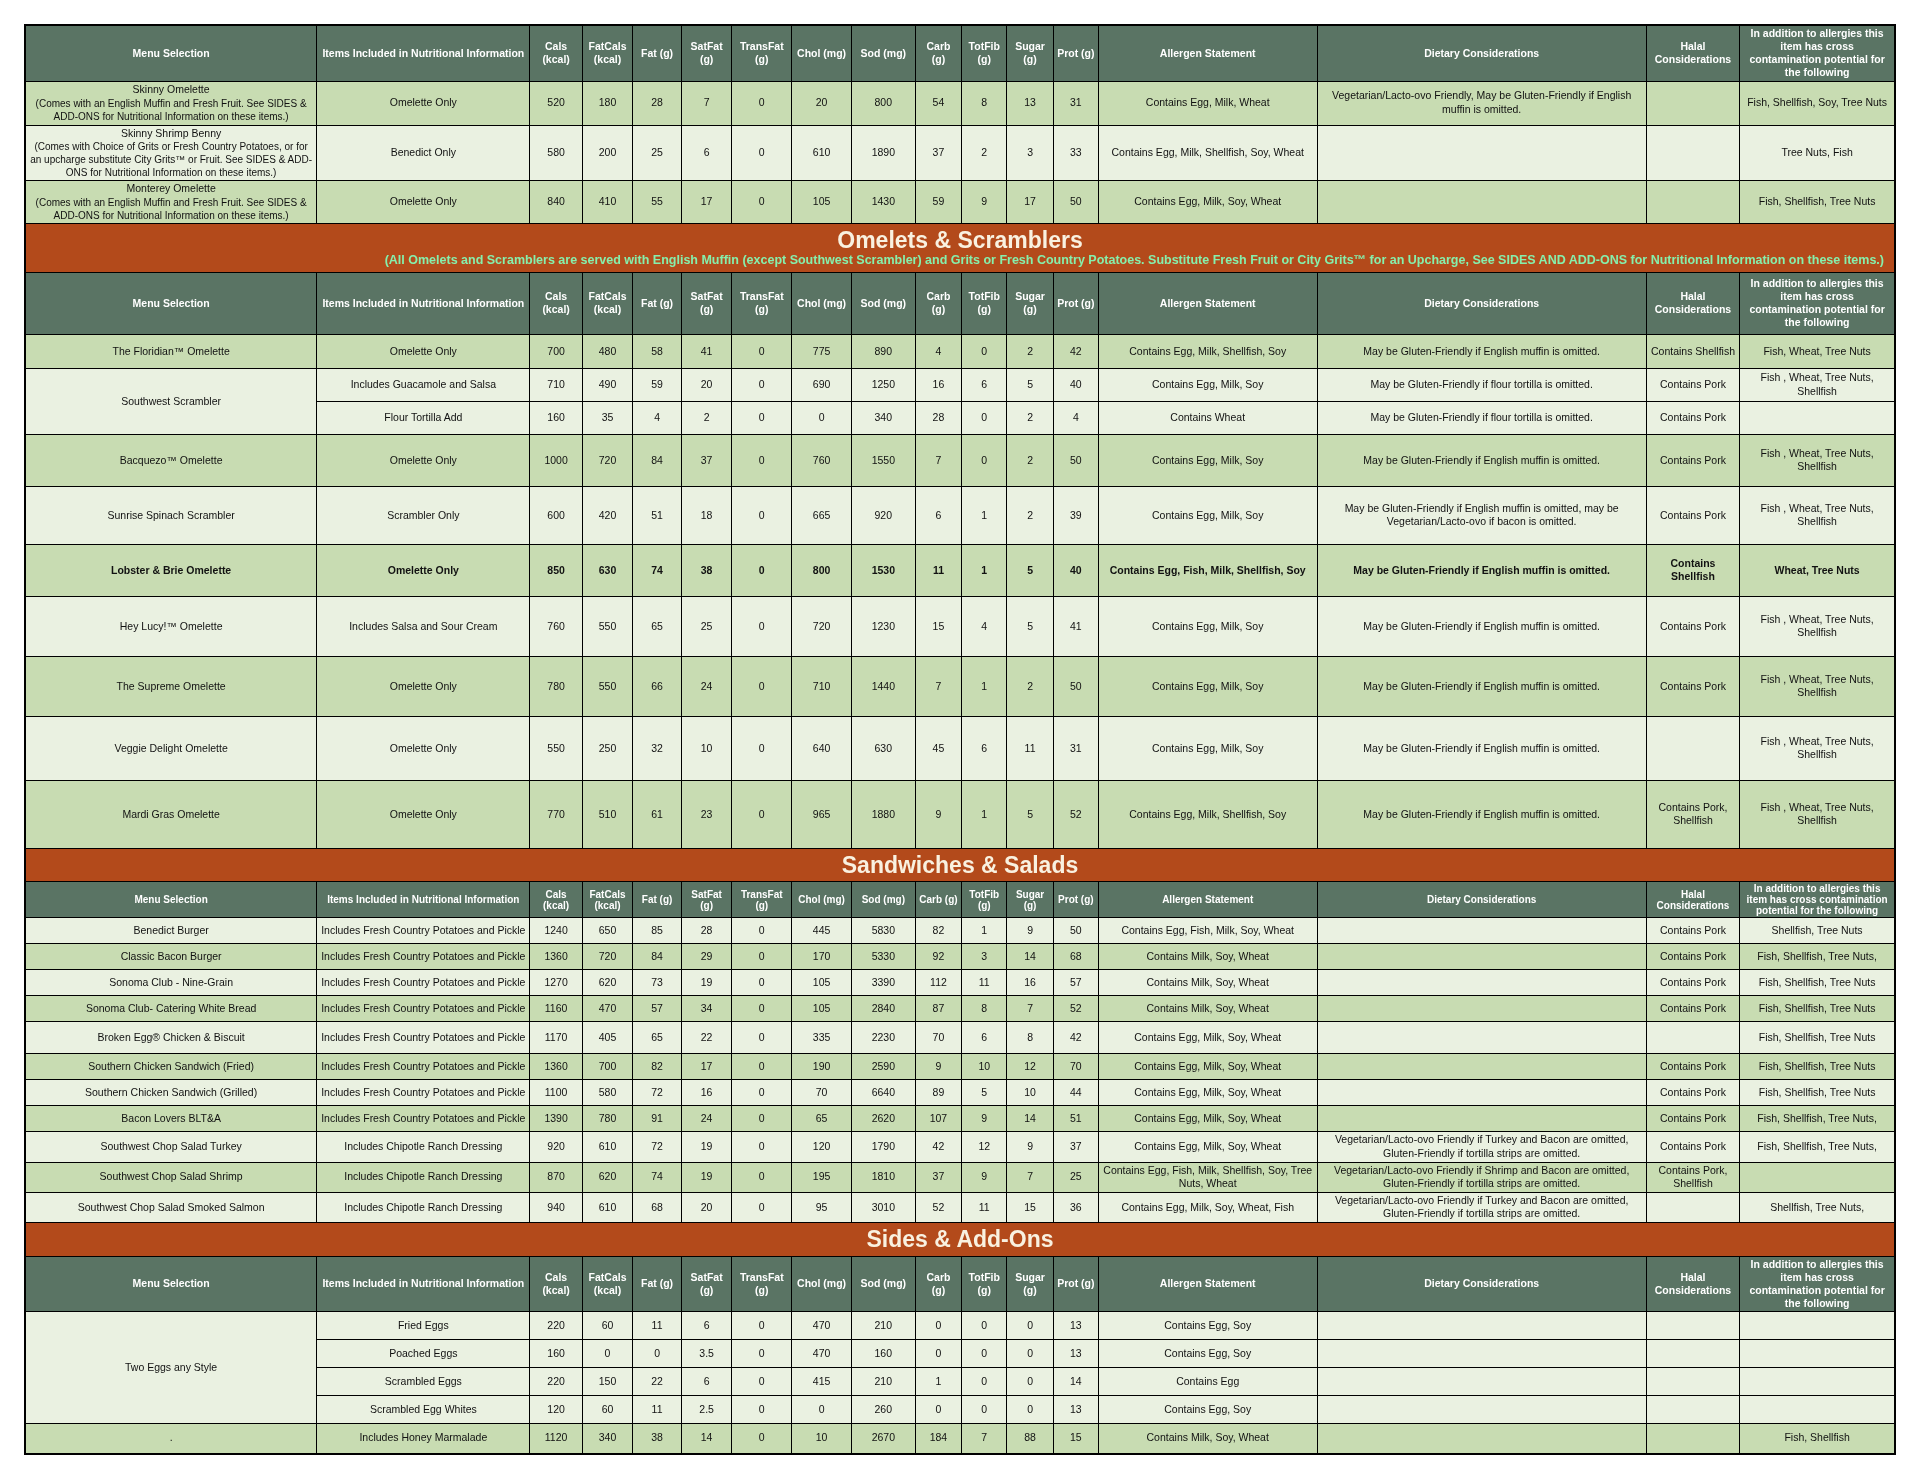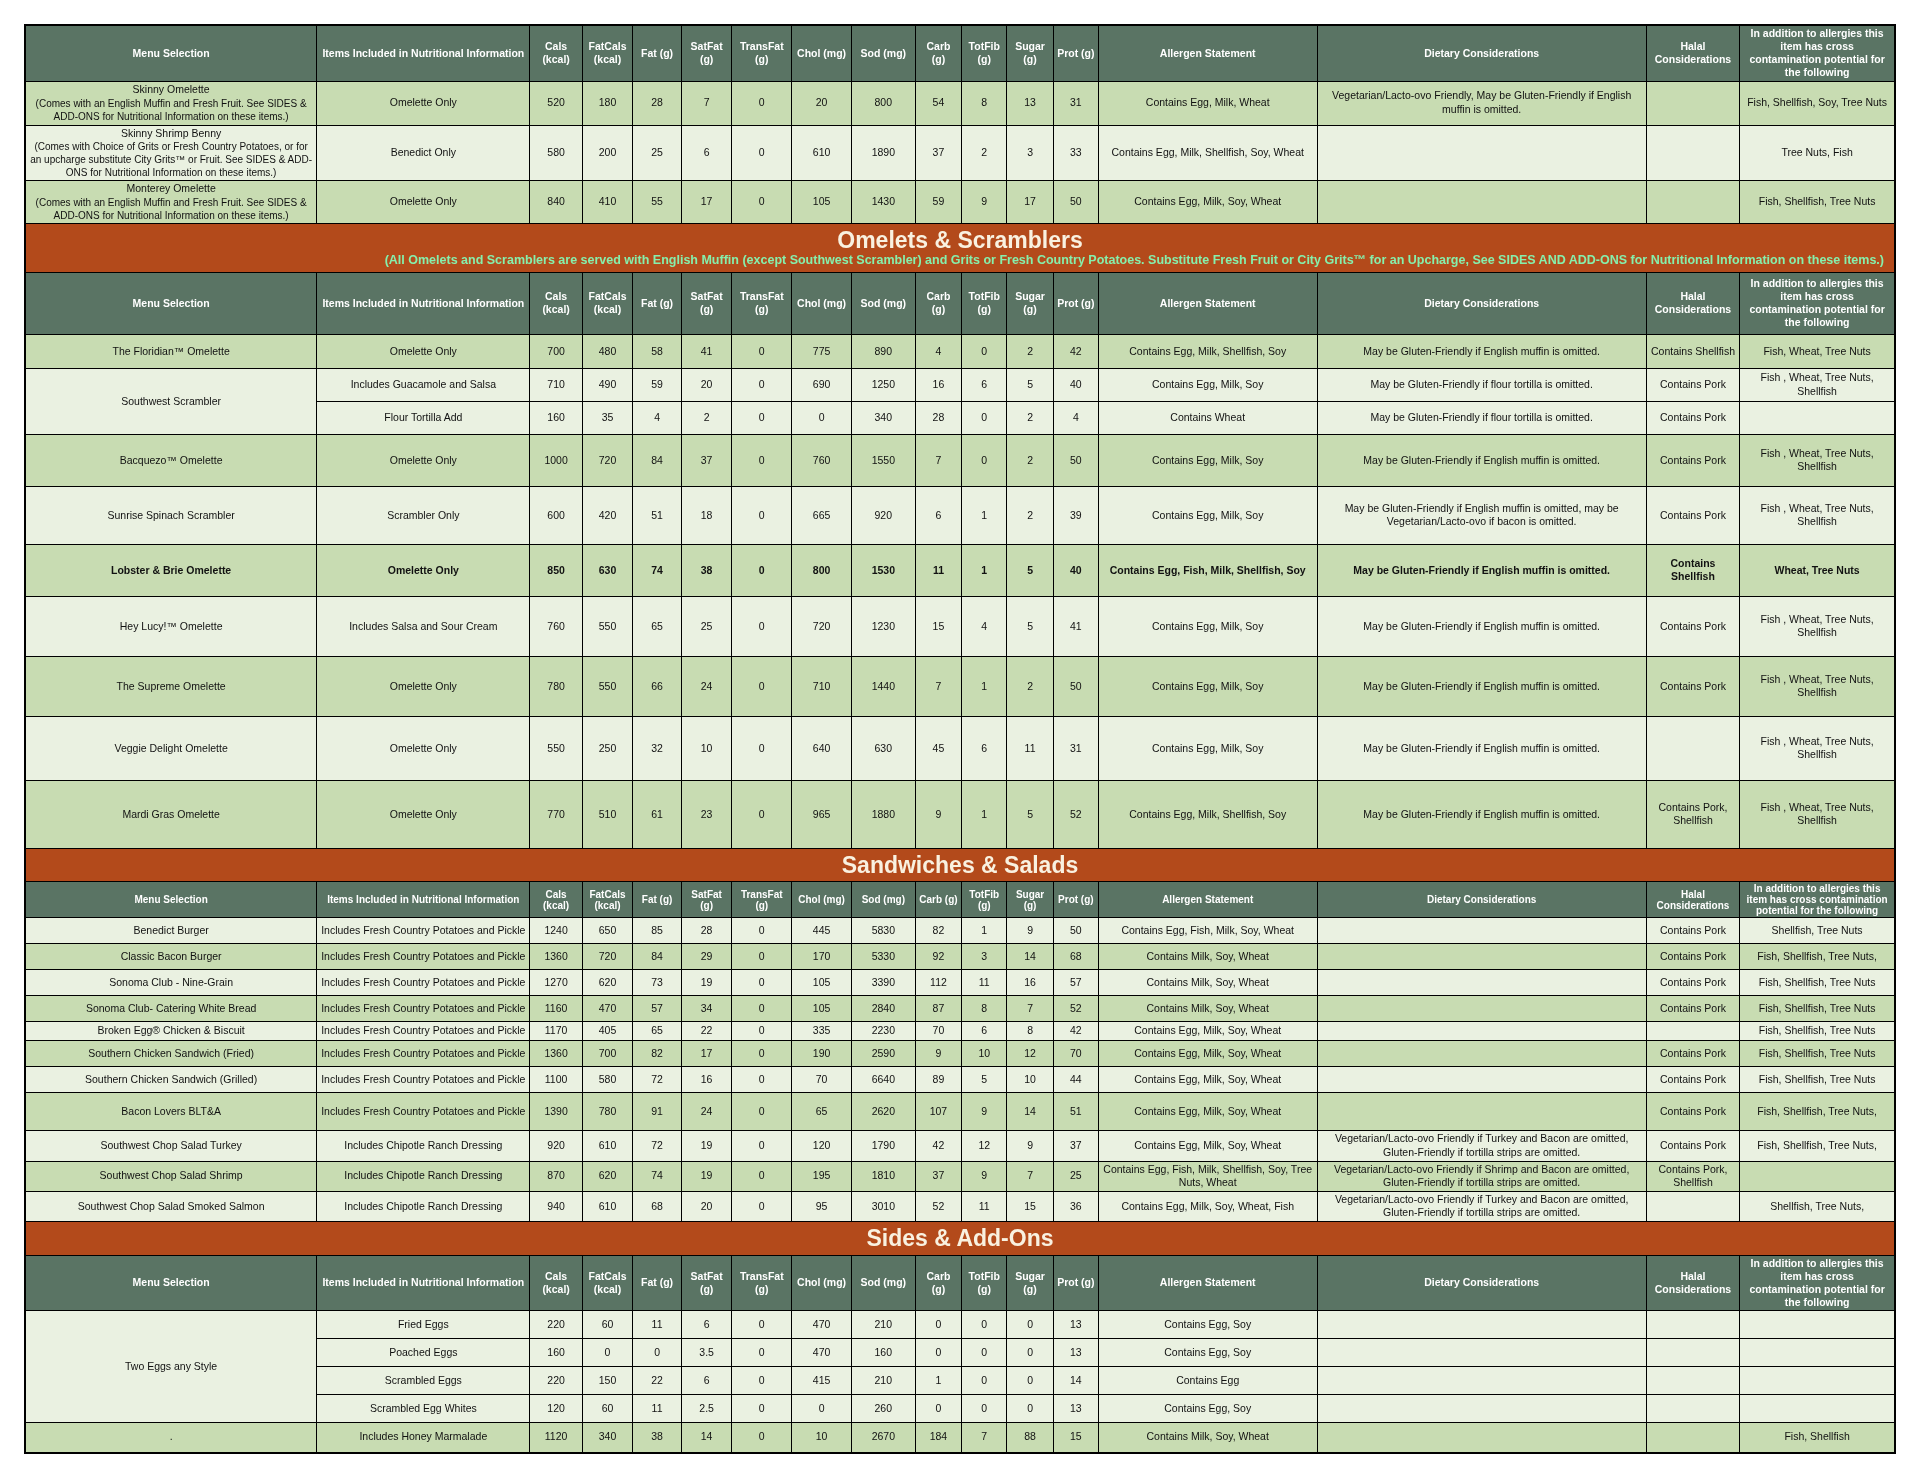--- a/index.html
+++ b/index.html
@@ -474,21 +474,21 @@
           <td class="num">2840</td>
           <td class="num">87</td>
           <td class="num">8</td>
           <td class="num">7</td>
           <td class="num">52</td>
           <td class="allergen-cell">Contains Milk, Soy, Wheat</td>
           <td class="dietary-cell"></td>
           <td class="halal-cell">Contains Pork</td>
           <td class="cross-cell">Fish, Shellfish, Tree Nuts</td>
         </tr>
-        <tr class="shade-light" style="height: 19px;">
+        <tr class="shade-light" style="height: 32px;">
           <td class="menu-cell">
             <div class="name">Broken Egg® Chicken &amp; Biscuit</div>
           </td>
           <td class="items-cell">Includes Fresh Country Potatoes and Pickle</td>
           <td class="num">1170</td>
           <td class="num">405</td>
           <td class="num">65</td>
           <td class="num">22</td>
           <td class="num">0</td>
           <td class="num">335</td>
@@ -537,21 +537,21 @@
           <td class="num">6640</td>
           <td class="num">89</td>
           <td class="num">5</td>
           <td class="num">10</td>
           <td class="num">44</td>
           <td class="allergen-cell">Contains Egg, Milk, Soy, Wheat</td>
           <td class="dietary-cell"></td>
           <td class="halal-cell">Contains Pork</td>
           <td class="cross-cell">Fish, Shellfish, Tree Nuts</td>
         </tr>
-        <tr class="shade-dark" style="height: 38px;">
+        <tr class="shade-dark" style="height: 26px;">
           <td class="menu-cell">
             <div class="name">Bacon Lovers BLT&amp;A</div>
           </td>
           <td class="items-cell">Includes Fresh Country Potatoes and Pickle</td>
           <td class="num">1390</td>
           <td class="num">780</td>
           <td class="num">91</td>
           <td class="num">24</td>
           <td class="num">0</td>
           <td class="num">65</td>

